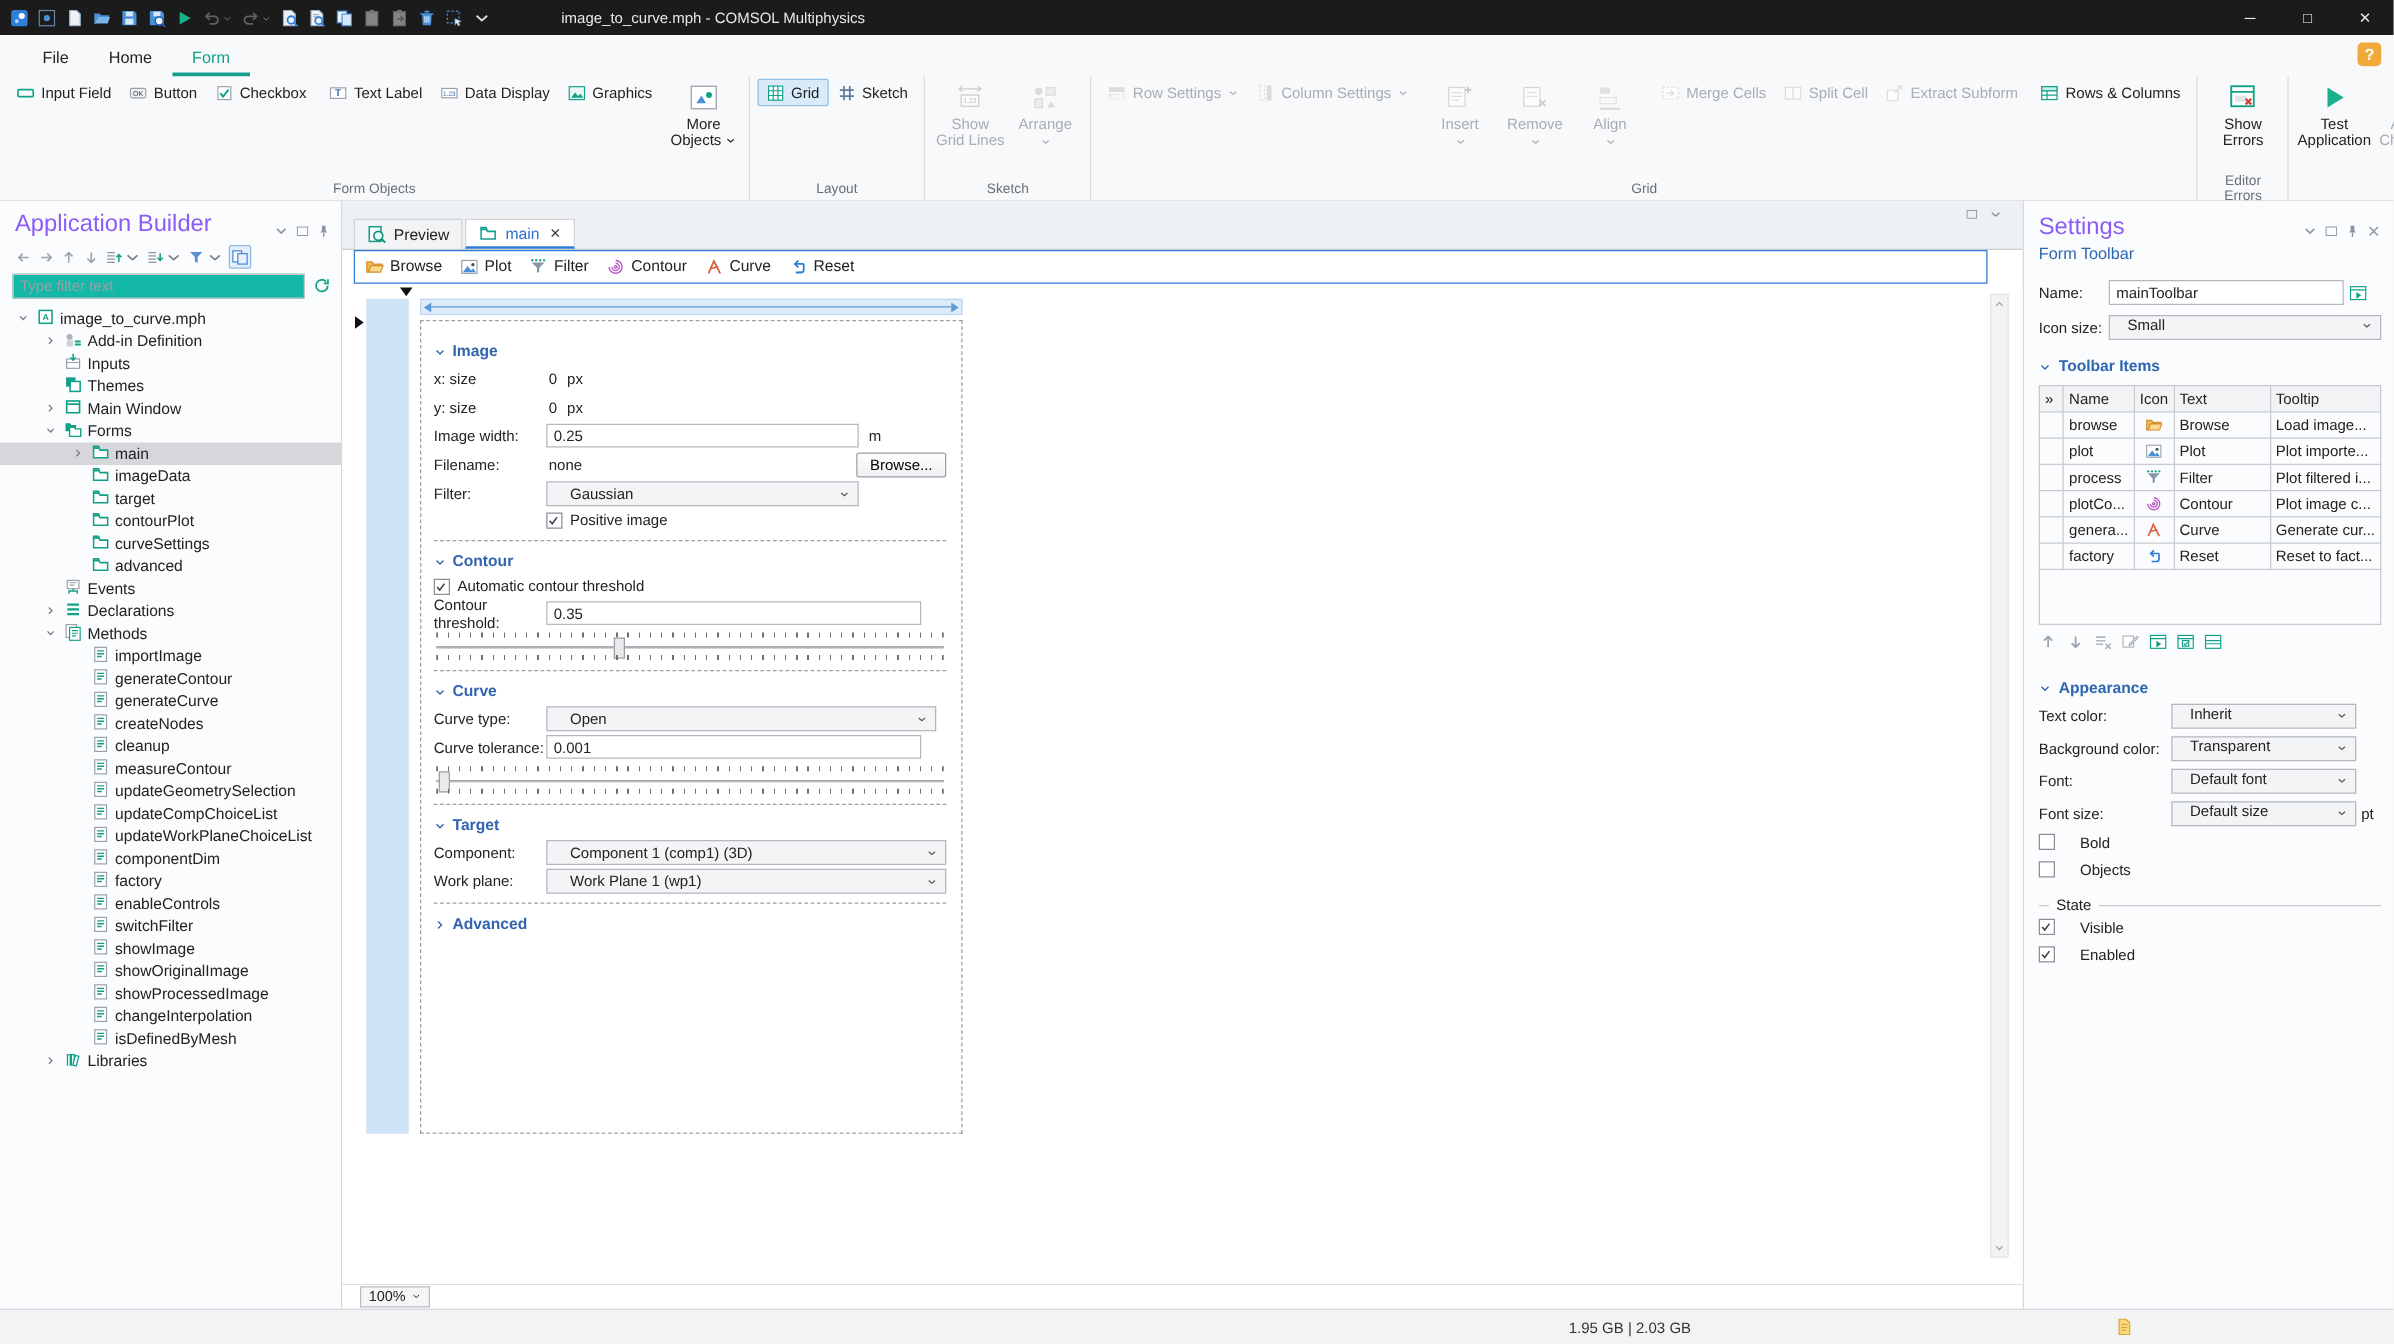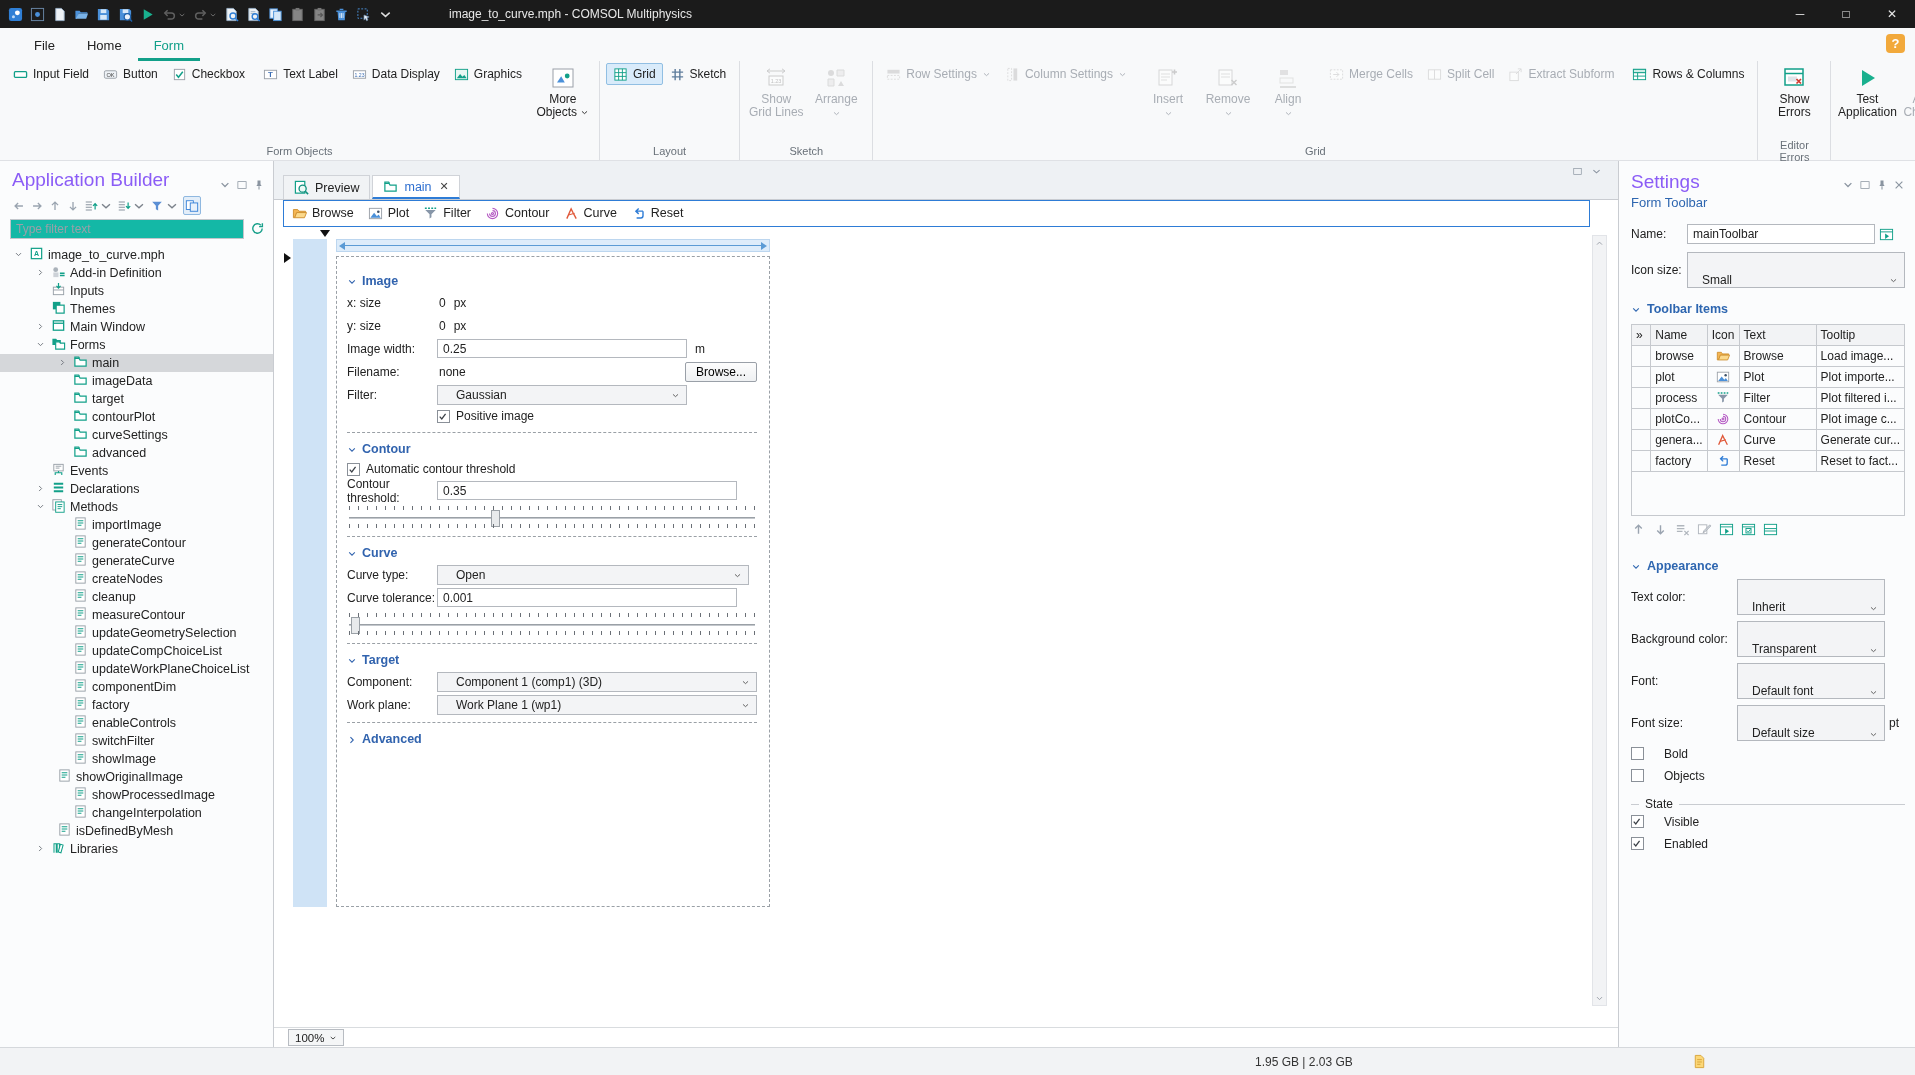--- a/index.html
+++ b/index.html
@@ -115,21 +115,21 @@
   .zoombtn { height:17px; display:flex; align-items:center; gap:5px; padding:0 6px; border:1px solid #b8bcc2; background:#f5f6f7; font-size:11.5px; }
   .zoombtn svg.ic { width:8px; height:8px; }
 
   
   .st-head { display:flex; align-items:flex-start; }
   .st-head .panel-icons { margin-top:6px; }
   .st-sub { color:#2e66b0; font-size:13px; margin-top:2px; }
   .st-row { display:grid; grid-template-columns:52px 1fr 26px; align-items:center; margin-top:8px; column-gap:4px; }
   .st-row.nosuffix { grid-template-columns:52px 1fr; }
   .st-input { height:20px; border:1px solid #b4b8be; background:#fff; display:flex; align-items:center; padding-left:5px; }
-  .st-select { height:36px; border:1px solid #b4b8be; background:#f3f4f6; display:flex; align-items:flex-end; padding-left:14px; }
+  .st-select { height:20px; border:1px solid #b4b8be; background:#f3f4f6; display:flex; align-items:flex-start; padding-left:14px; }
   .st-select .car { margin-left:auto; margin-right:6px; color:#555; }
   .st-select .car svg.ic { width:9px; height:9px; }
   .st-secthdr { display:flex; align-items:center; gap:6px; color:#2e66b0; font-weight:bold; font-size:12.5px; margin-top:14px; }
   .st-secthdr svg.ic { width:10px; height:10px; }
   .ti-table { width:100%; border-collapse:collapse; margin-top:8px; font-size:12px; }
   .ti-table th, .ti-table td { border:1px solid #c6c9ce; height:21px; padding:0 4px; text-align:left; font-weight:normal; white-space:nowrap; overflow:hidden; }
   .ti-table th { background:#f2f3f5; }
   .ti-table .c-sel { width:20px; } .ti-table .c-name { width:56px; } .ti-table .c-icon { width:32px; text-align:center; }
   .ti-table .c-text { width:82px; } 
   .ti-table td.c-icon svg.ic { width:14px; height:14px; }
@@ -882,21 +882,21 @@
             <span>switchFilter</span>
           </div>
           <div class="trow" style="padding-left:56px">
             <span class="tchev"></span>
             <span><svg class="icn" viewBox="0 0 16 16">
                 <rect x="3" y="2" width="10" height="12" fill="#fff" stroke="#98a0a8"></rect>
                 <path d="M5 5h6M5 7.4h6M5 9.8h4" stroke="#12a089" stroke-width="1.2"></path>
               </svg></span>
             <span>showImage</span>
           </div>
-          <div class="trow" style="padding-left:40px">
+          <div class="trow" style="padding-left:56px">
             <span class="tchev"></span>
             <span><svg class="icn" viewBox="0 0 16 16">
                 <rect x="3" y="2" width="10" height="12" fill="#fff" stroke="#98a0a8"></rect>
                 <path d="M5 5h6M5 7.4h6M5 9.8h4" stroke="#12a089" stroke-width="1.2"></path>
               </svg></span>
             <span>showOriginalImage</span>
           </div>
           <div class="trow" style="padding-left:56px">
             <span class="tchev"></span>
             <span><svg class="icn" viewBox="0 0 16 16">
@@ -906,21 +906,21 @@
             <span>showProcessedImage</span>
           </div>
           <div class="trow" style="padding-left:56px">
             <span class="tchev"></span>
             <span><svg class="icn" viewBox="0 0 16 16">
                 <rect x="3" y="2" width="10" height="12" fill="#fff" stroke="#98a0a8"></rect>
                 <path d="M5 5h6M5 7.4h6M5 9.8h4" stroke="#12a089" stroke-width="1.2"></path>
               </svg></span>
             <span>changeInterpolation</span>
           </div>
-          <div class="trow" style="padding-left:40px">
+          <div class="trow" style="padding-left:56px">
             <span class="tchev"></span>
             <span><svg class="icn" viewBox="0 0 16 16">
                 <rect x="3" y="2" width="10" height="12" fill="#fff" stroke="#98a0a8"></rect>
                 <path d="M5 5h6M5 7.4h6M5 9.8h4" stroke="#12a089" stroke-width="1.2"></path>
               </svg></span>
             <span>isDefinedByMesh</span>
           </div>
           <div class="trow" style="padding-left:34px">
             <span class="tchev">
               <svg class="ic" viewBox="0 0 16 16" xmlns="http://www.w3.org/2000/svg">

